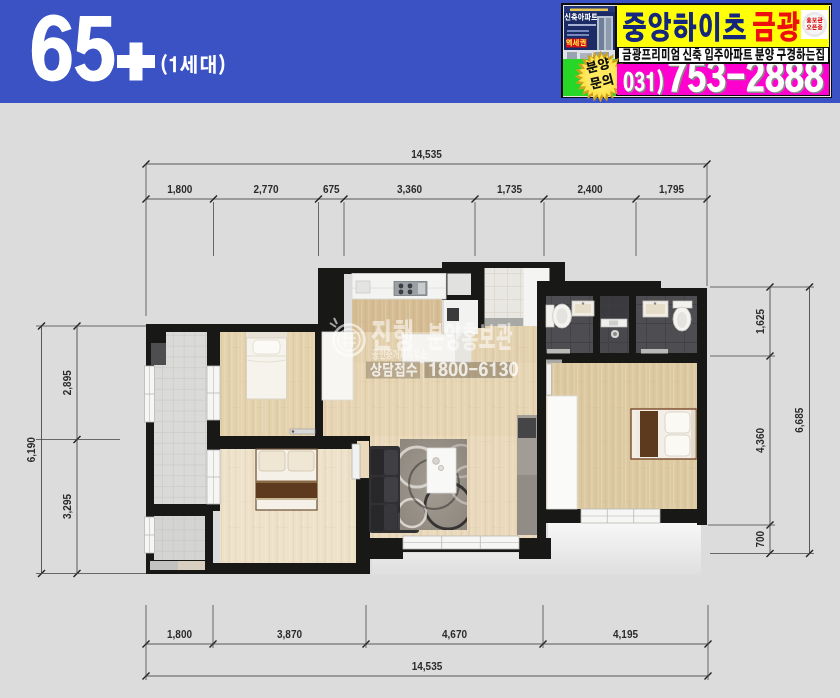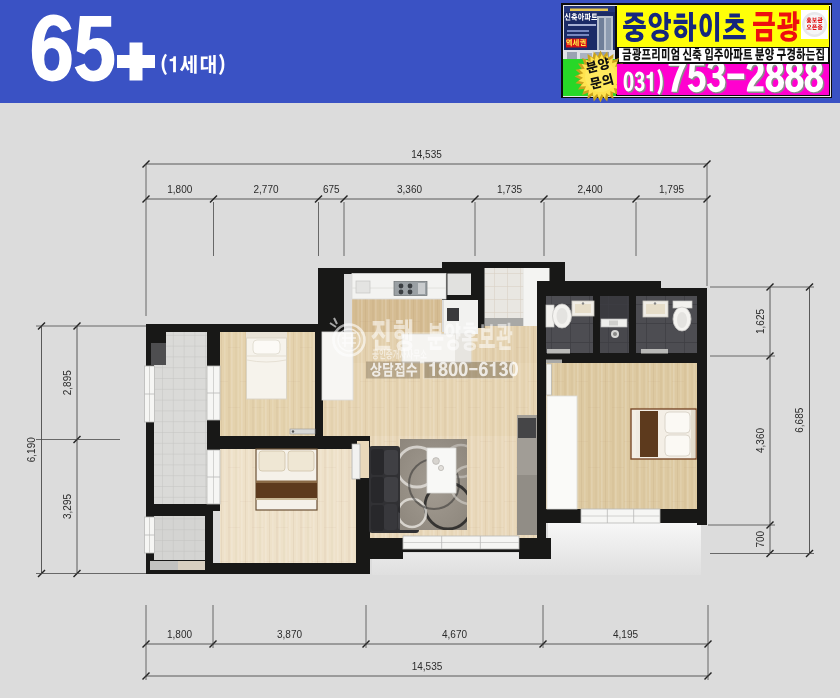--- a/index.html
+++ b/index.html
@@ -1,15 +1,15 @@
 <!DOCTYPE html>
 <html><head><meta charset="utf-8">
 <style>
 html,body{margin:0;padding:0;width:840px;height:698px;overflow:hidden;background:#dcdcdc;font-family:"Liberation Sans",sans-serif;}
-#page{position:relative;width:840px;height:698px;}
+#page{position:relative;width:840px;height:698px;font-weight:bold;}
 .abs{position:absolute;}
 </style></head>
 <body>
 <div id="page">
 
 <div class="abs" style="left:0;top:0;width:840px;height:103px;background:#3a52c4;"></div>
 
 <svg class="abs" style="left:0;top:0" width="840" height="110" viewBox="0 0 840 110">
       <g transform="translate(29,80) scale(0.93,1)">
         <path d="M16.4 -20.7Q16.4 -15.2 18.7 -12.2Q21.0 -9.2 24.6 -9.2Q28.2 -9.2 30.4 -12.1Q32.7 -15.1 32.7 -20.7Q32.7 -26.4 30.5 -29.3Q28.3 -32.1 24.6 -32.1Q20.9 -32.1 18.6 -29.1Q16.4 -26.2 16.4 -20.7ZM3.0 -29.4Q3.0 -39.5 5.4 -47.4Q7.7 -55.3 13.2 -60.4Q18.6 -65.4 26.5 -65.4Q40.2 -65.4 45.8 -51.1L35.6 -47.7Q32.1 -54.7 26.6 -54.7Q20.4 -54.7 17.7 -45.5Q16.6 -42.0 16.2 -38.4Q20.0 -42.7 26.4 -42.7Q35.1 -42.7 40.5 -36.6Q45.9 -30.4 45.9 -20.8Q45.9 -11.0 40.4 -4.8Q34.8 1.4 24.9 1.4Q20.2 1.4 16.1 -0.4Q12.0 -2.2 9.5 -5.5Q3.0 -13.5 3.0 -29.4Z M49.1 -12.8 59.9 -16.6Q61.0 -13.5 63.5 -11.4Q66.0 -9.2 68.9 -9.2Q73.2 -9.2 75.7 -12.2Q78.3 -15.2 78.3 -20.4Q78.3 -25.2 75.6 -28.4Q72.9 -31.6 68.9 -31.6Q63.4 -31.6 59.6 -25.6L51.3 -28.8L54.7 -64.0H88.4V-53.3H66.6L65.0 -39.7Q68.4 -42.1 73.3 -42.1Q81.5 -42.1 86.6 -36.3Q91.8 -30.5 91.8 -20.6Q91.8 -16.5 90.5 -12.7Q89.2 -9.0 86.7 -5.7Q84.2 -2.5 79.7 -0.5Q75.3 1.4 69.5 1.4Q61.8 1.4 56.6 -2.5Q51.5 -6.5 49.1 -12.8Z" fill="#ffffff"></path>

